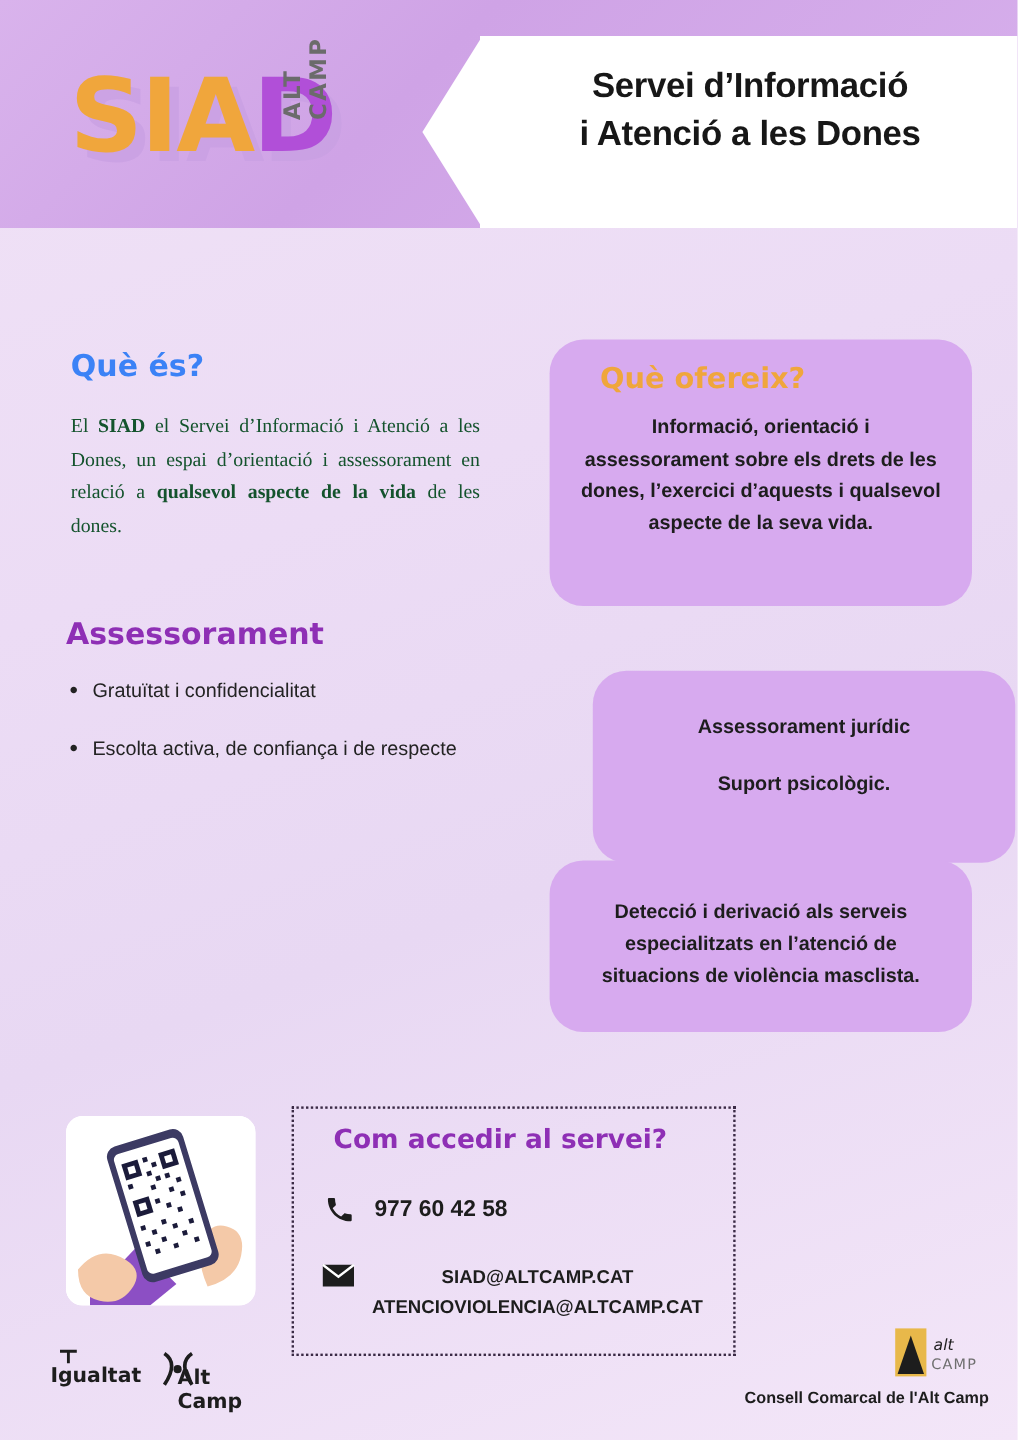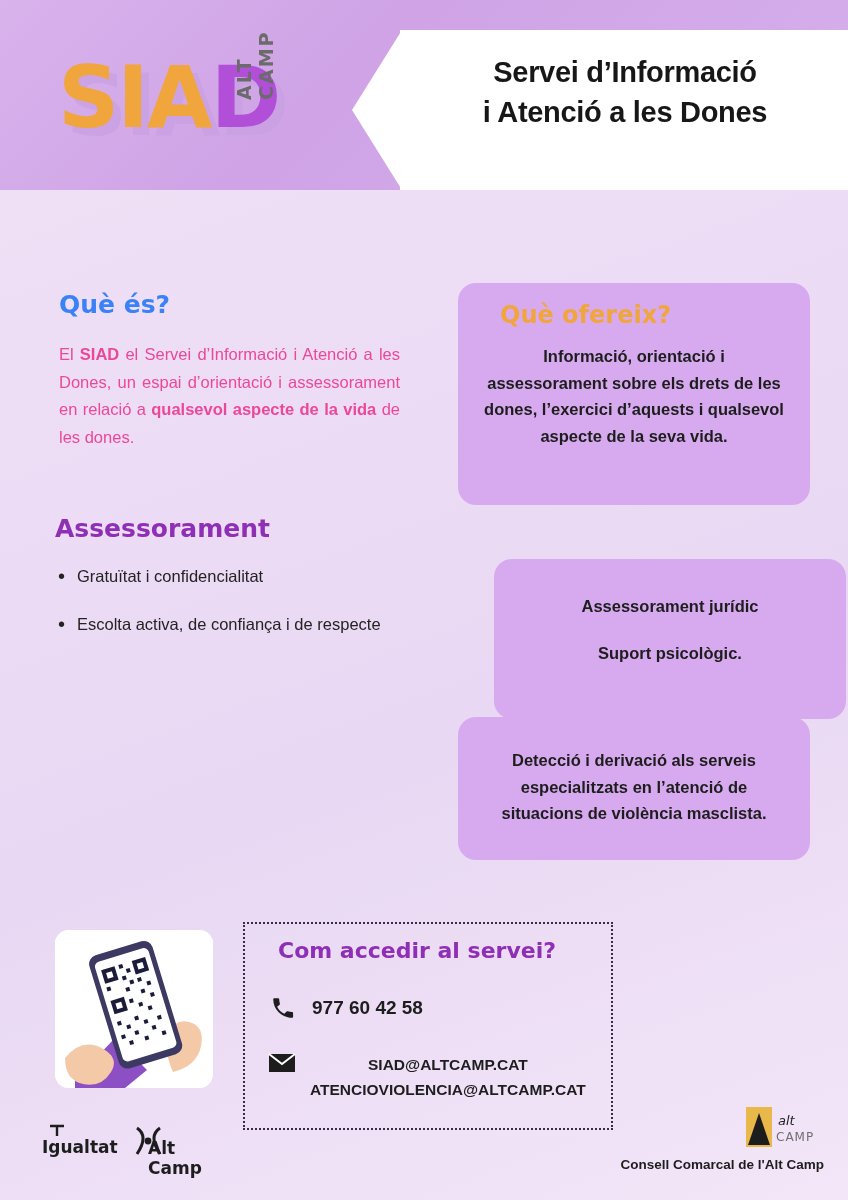--- a/index.html
+++ b/index.html
@@ -110,22 +110,23 @@
     font-size: 25px;
     font-weight: bold;
     color: #3b82f6;
     margin: 0 0 22px 4px;
     font-family: "DejaVu Sans", sans-serif;
   }
   .para {
     font-size: 16.5px;
     line-height: 1.68;
     text-align: justify;
-    color: #ec4899;
+    color: #14532d;
     margin: 0 0 10px 4px;
+    font-family: Liberation Serif, serif;
   }
   .para b { font-weight: bold; }
 
   .h-assess {
     font-size: 25px;
     font-weight: bold;
     color: #8e2fb5;
     margin: 62px 0 20px 0;
     font-family: "DejaVu Sans", sans-serif;
   }
@@ -150,21 +151,21 @@
     font-size: 20px;
     color: #232323;
   }
 
   
   .card {
     position: absolute;
     left: 458px;
     width: 352px;
     background: #d7aaef;
-    border-radius: 18px;
+    border-radius: 28px;
     box-sizing: border-box;
     padding: 16px 24px 22px 24px;
   }
   .card-1 { top: 283px; height: 222px; }
   .card-2 { top: 559px; height: 160px; margin-left: 36px; }
   .card-3 { top: 717px; height: 143px; }
 
   .card-title {
     font-size: 24px;
     font-weight: bold;

